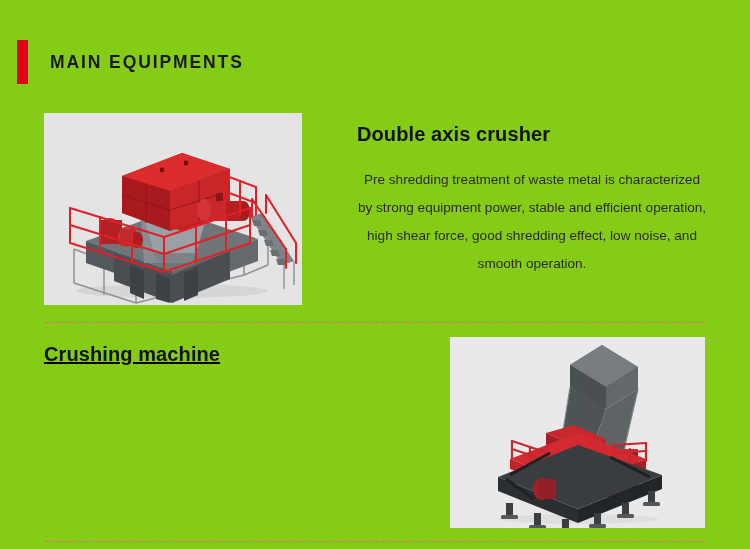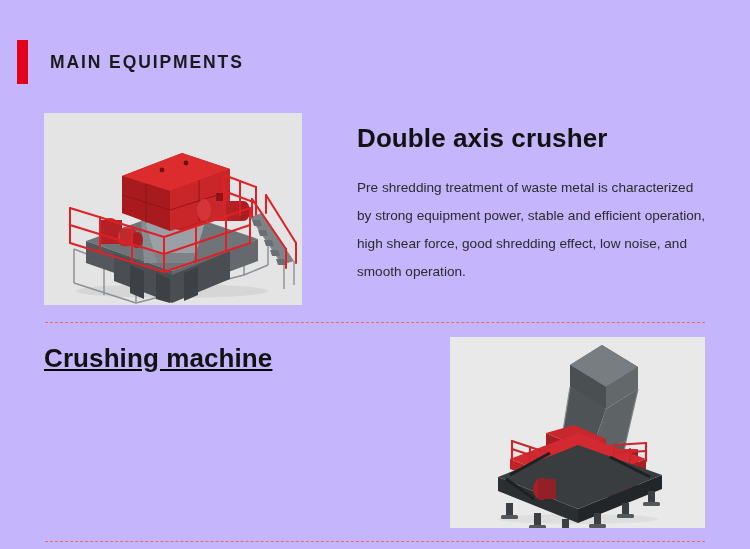--- a/index.html
+++ b/index.html
@@ -12,21 +12,21 @@
     background: #ffffff;
     font-family: "Liberation Sans", sans-serif;
     overflow: hidden;
     position: relative;
   }
 
   .page {
     position: relative;
     width: 750px;
     height: 549px;
-    background: #c4b5fd;
+    background: #84cc16;
   }
 
   
   .section-title-row {
     position: absolute;
     left: 0;
     top: 40px;
     height: 44px;
     display: flex;
     align-items: center;
@@ -55,34 +55,35 @@
   .photo {
     background: #e4e4e4;
     position: relative;
     overflow: hidden;
   }
 
   .block-text {
     position: absolute;
   }
   .item-heading {
-    font-size: 26px;
+    font-size: 20px;
     font-weight: bold;
     color: #121212;
     letter-spacing: 0.1px;
     margin: 0 0 20px 0;
     font-family: "Liberation Sans", sans-serif;
     white-space: nowrap;
   }
   .item-body {
     font-size: 13.6px;
     line-height: 28px;
     color: #2b2b2b;
     margin: 0;
     font-family: "Liberation Sans", sans-serif;
+    text-align: center;
   }
 
   
   .divider {
     position: absolute;
     left: 45px;
     width: 660px;
     height: 0;
     border-top: 1.4px dashed #e8697a;
   }

